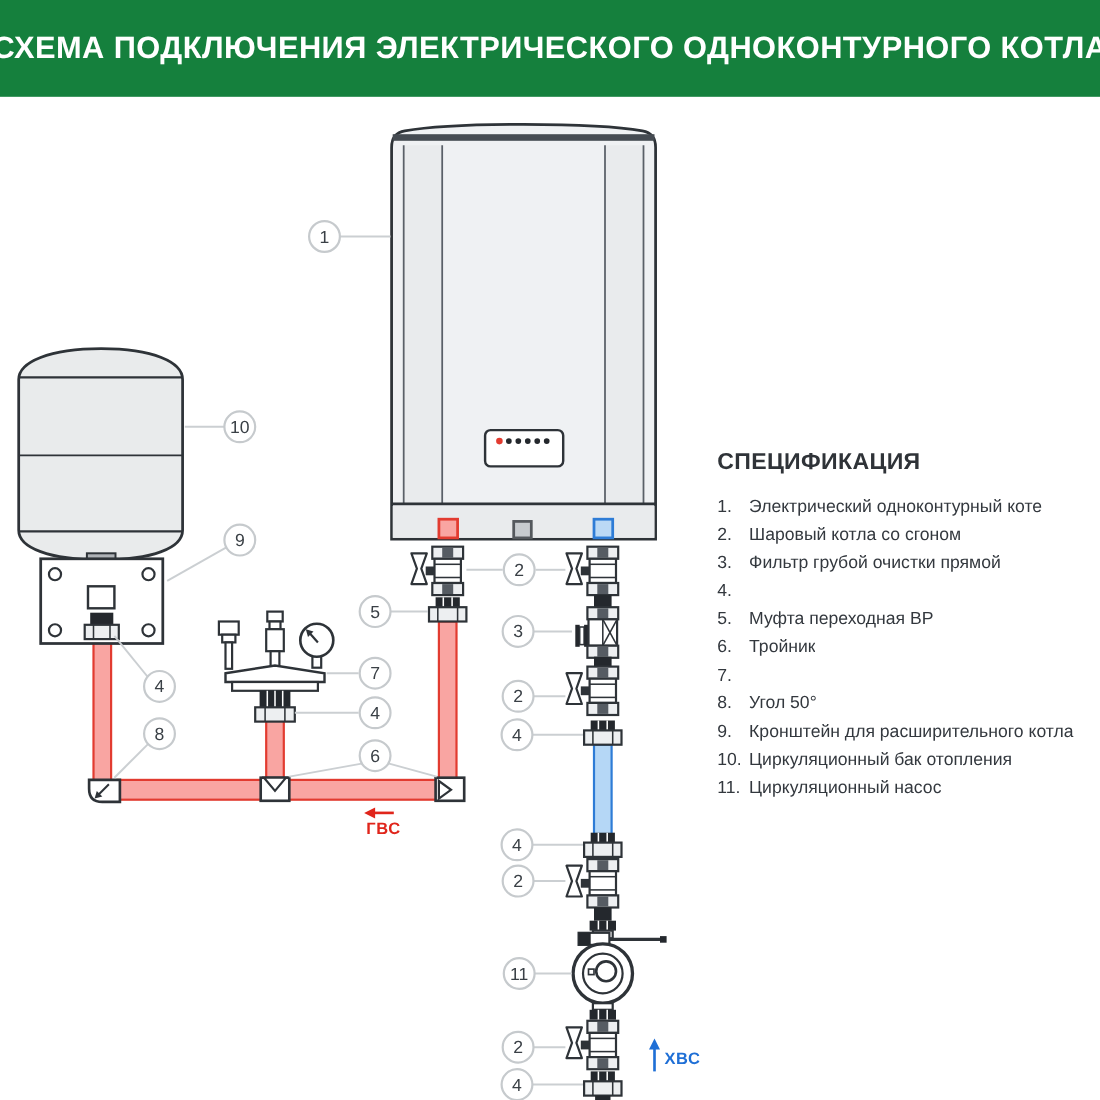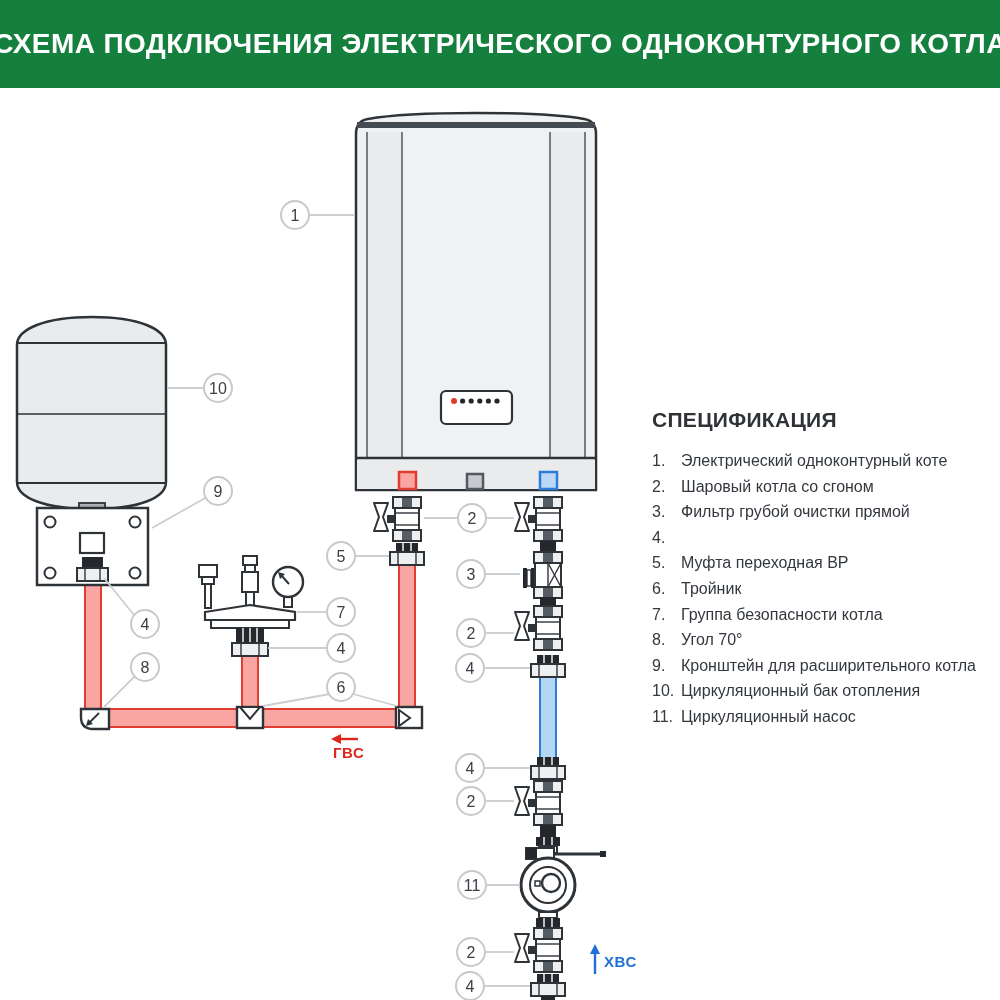--- a/index.html
+++ b/index.html
@@ -345,25 +345,24 @@
     <li class="spec-row">
       <span class="num">5.</span>
       <span class="txt">Муфта переходная ВР</span>
     </li>
     <li class="spec-row">
       <span class="num">6.</span>
       <span class="txt">Тройник</span>
     </li>
     <li class="spec-row">
       <span class="num">7.</span>
-      <span class="txt">Группа безопасности котла</span>
     </li>
     <li class="spec-row">
       <span class="num">8.</span>
-      <span class="txt">Угол 70°</span>
+      <span class="txt">Угол 50°</span>
     </li>
     <li class="spec-row">
       <span class="num">9.</span>
       <span class="txt">Кронштейн для расширительного котла</span>
     </li>
     <li class="spec-row">
       <span class="num">10.</span>
       <span class="txt">Циркуляционный бак отопления</span>
     </li>
     <li class="spec-row">

